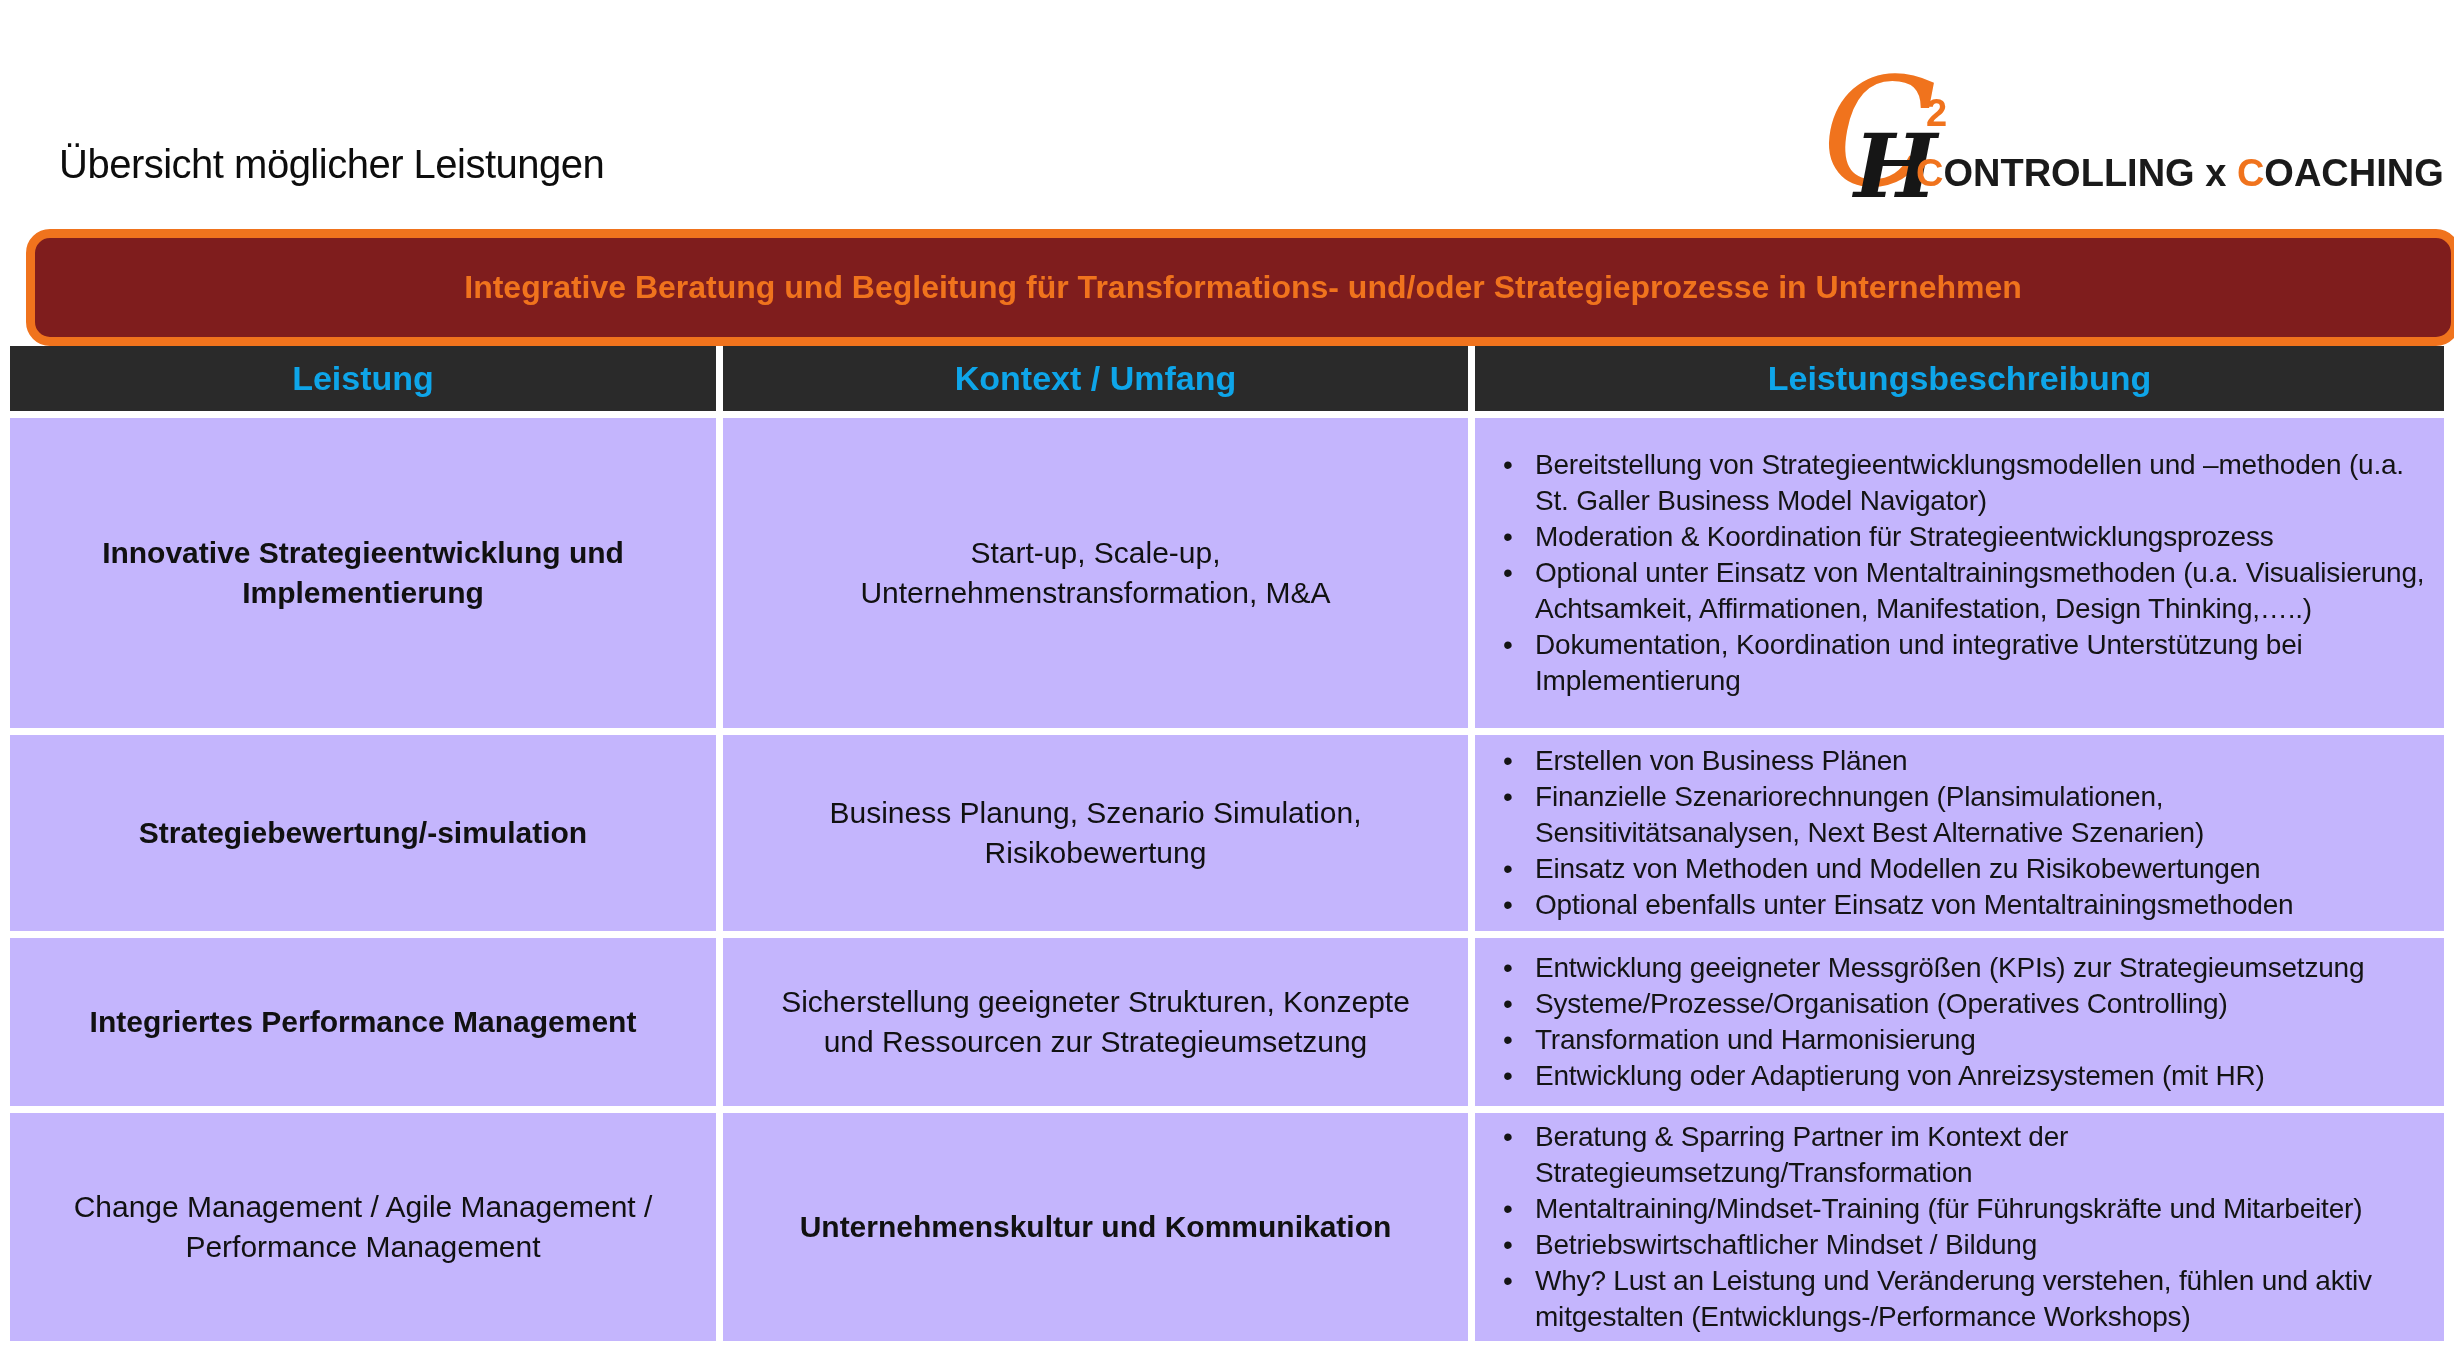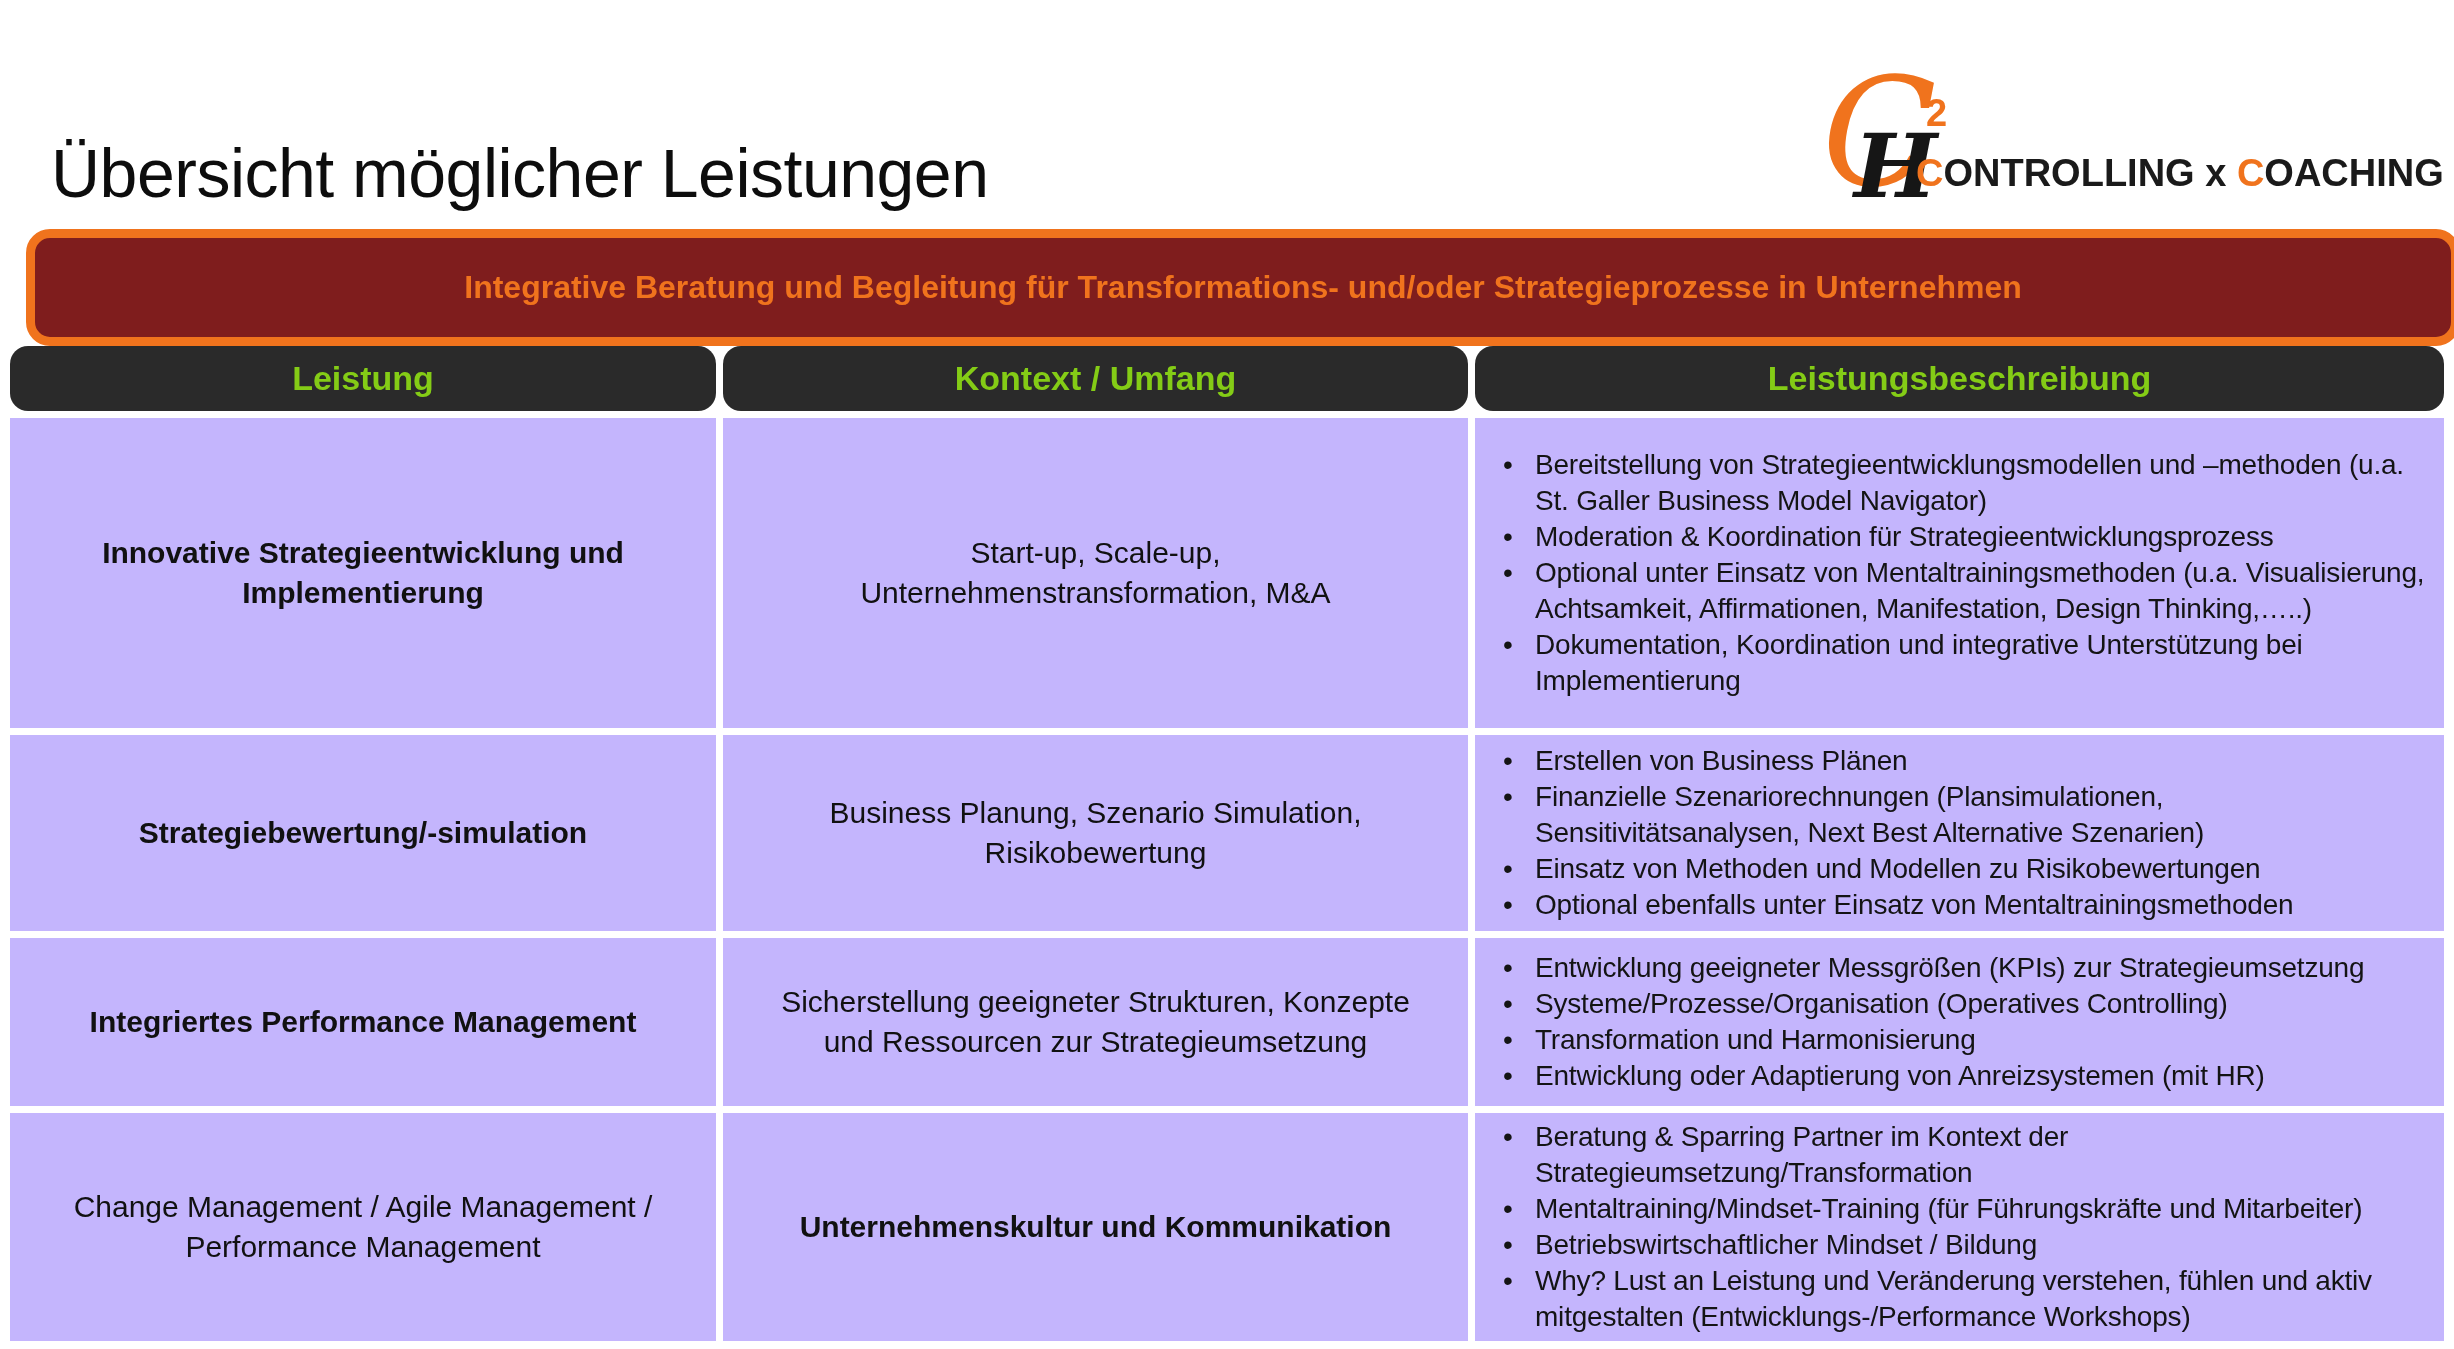--- a/index.html
+++ b/index.html
@@ -3,22 +3,22 @@
 <meta charset="utf-8">
 <title>Übersicht möglicher Leistungen</title>
 <style>
   html,body{margin:0;padding:0;background:#fff;}
   .slide{
     position:relative;width:2454px;height:1349px;background:#ffffff;
     font-family:"Liberation Sans",sans-serif;overflow:hidden;
   }
   
   .title{
-    position:absolute;left:47px;top:130px;margin:4px;
-    font-size:68px;font-weight:400;color:#0d0d0d;letter-spacing:-0.5px;
+    position:absolute;left:47px;top:130px;margin:12px;
+    font-size:40px;font-weight:400;color:#0d0d0d;letter-spacing:-0.5px;
   }
   
   .logo{position:absolute;left:1828px;top:88px;width:612px;height:130px;}
   .logo-c{
     position:absolute;left:-6px;top:-30px;
     font-family:"DejaVu Serif",serif;font-style:italic;font-weight:400;
     font-size:150px;line-height:1;color:#f0731d;
   }
   .logo-h{
     position:absolute;left:26px;top:34px;
@@ -41,22 +41,22 @@
     border-radius:24px;display:flex;align-items:center;justify-content:center;margin-left:16px;
   }
   .banner-text{color:#f0731d;font-weight:700;font-size:32px;text-align:center;}
   
   .table{
     position:absolute;left:10px;top:346px;width:2434px;
     display:grid;grid-template-columns:706px 745px 969px;
     grid-template-rows:65px 310px 196px 168px 228px;gap:7px;
   }
   .th{
-    background:#2a2a2a;color:#84cc16;font-weight:700;font-size:34px;
-    display:flex;align-items:center;justify-content:center;border-radius:18px;
+    background:#2a2a2a;color:#0ea5e9;font-weight:700;font-size:34px;
+    display:flex;align-items:center;justify-content:center;
   }
   .cell{background:#c4b5fd;box-sizing:border-box;}
   .c1,.c2{
     display:flex;align-items:center;justify-content:center;
     text-align:center;color:#111;font-size:30px;line-height:1.33;
     padding:0 28px;white-space:pre-line;
   }
   .c1{font-weight:700;}
   .c2{font-weight:400;}
   .c3{display:flex;flex-direction:column;justify-content:center;padding:6px 12px;}

